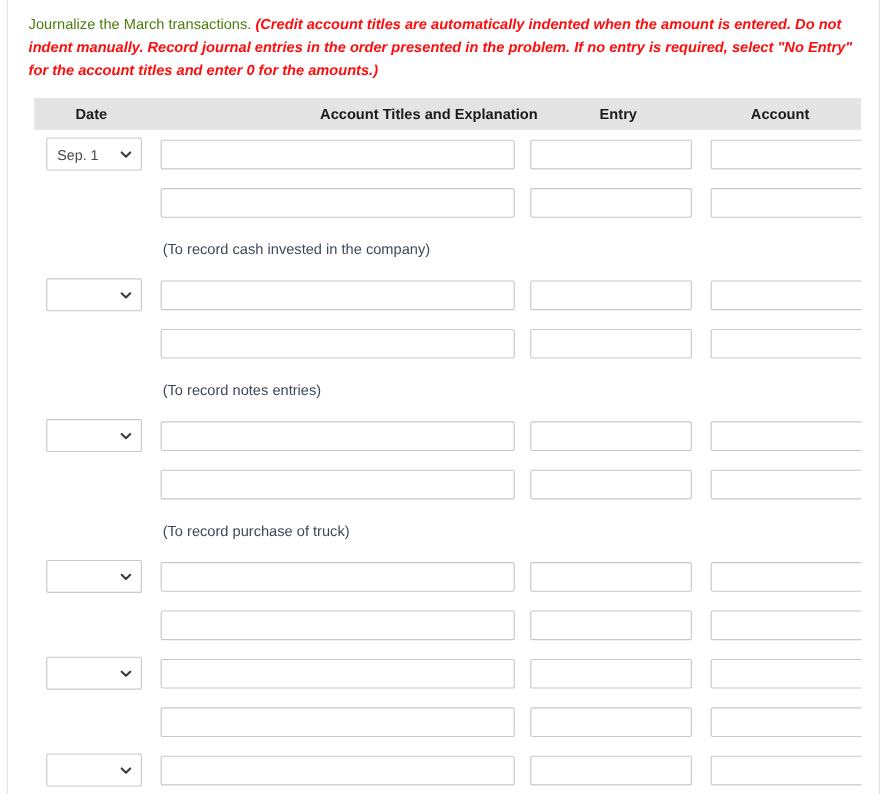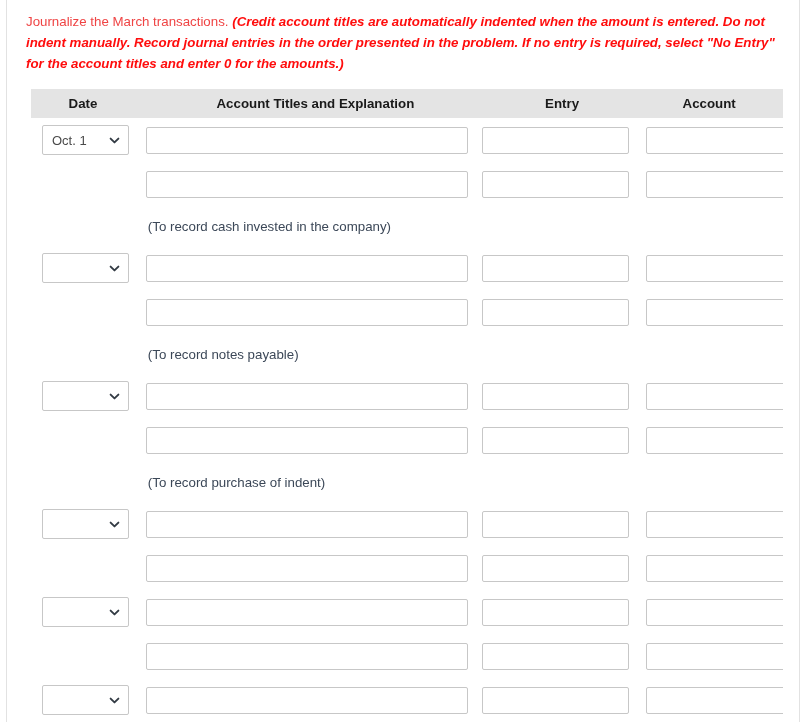--- a/index.html
+++ b/index.html
@@ -35,21 +35,21 @@
   .instructions {
     position: absolute;
     left: 19px;
     top: 11px;
     width: 756px;
     font-size: 13.3px;
     line-height: 21px;
     color: #3c4858;
   }
   .instructions .lead {
-    color: #ef4444;
+    color: #4d7c0f;
     font-weight: 400;
     font-style: normal;
   }
   .instructions .note {
     color: #ff0d0d;
     font-weight: bold;
     font-style: italic;
   }
 
   
@@ -68,21 +68,21 @@
     align-items: center;
     width: 752px;
   }
   .th {
     font-size: 13.3px;
     font-weight: bold;
     color: #1a1a1a;
     white-space: nowrap;
   }
   .th-date        { width: 105px; text-align: center; }
-  .th-account     { width: 350px; text-align: center; padding-left: 7px; }
+  .th-account     { width: 350px; text-align: right; padding-left: 7px; }
   .th-debit       { width: 148px; text-align: center; }
   .th-credit      { width: 149px; text-align: center; }
 
   .tbody { position: relative; width: 780px; }
 
   .row {
     display: flex;
     align-items: center;
     height: 44px;
   }
@@ -160,21 +160,21 @@
       <div class="th th-date">Date</div>
       <div class="th th-account">Account Titles and Explanation</div>
       <div class="th th-debit">Entry</div>
       <div class="th th-credit">Account</div>
     </div>
 
     <div class="tbody" id="tbody">
         <div class="row">
           <div class="cell-date">
             <div class="sel">
-              <span class="sel-value">Oct. 1</span>
+              <span class="sel-value">Sep. 1</span>
               <span class="caret">
                 <svg width="11" height="11" viewBox="0 0 11 11" aria-hidden="true">
                   <path d="M1.6 3.6 L5.5 7.4 L9.4 3.6" fill="none" stroke="#333b44" stroke-width="1.9" stroke-linecap="round" stroke-linejoin="round"></path>
                 </svg>
               </span>
             </div>
           </div>
           <div class="cell-account">
             <input class="txt txt-account" type="text" value="" placeholder="" style="">
           </div>
@@ -234,21 +234,21 @@
           <div class="cell-debit">
             <input class="txt txt-amount" type="text" value="" placeholder="" style="">
           </div>
           <div class="cell-credit">
             <input class="txt txt-amount" type="text" value="" placeholder="" style="">
           </div>
         </div>
         <div class="row explain">
           <div class="cell-date"></div>
           <div class="cell-account">
-            <span class="explain-text">(To record notes payable)</span>
+            <span class="explain-text">(To record notes entries)</span>
           </div>
           <div class="cell-debit"></div>
           <div class="cell-credit"></div>
         </div>
         <div class="row">
           <div class="cell-date">
             <div class="sel">
               <span class="sel-value"></span>
               <span class="caret">
                 <svg width="11" height="11" viewBox="0 0 11 11" aria-hidden="true">
@@ -275,21 +275,21 @@
           <div class="cell-debit">
             <input class="txt txt-amount" type="text" value="" placeholder="" style="">
           </div>
           <div class="cell-credit">
             <input class="txt txt-amount" type="text" value="" placeholder="" style="">
           </div>
         </div>
         <div class="row explain">
           <div class="cell-date"></div>
           <div class="cell-account">
-            <span class="explain-text">(To record purchase of indent)</span>
+            <span class="explain-text">(To record purchase of truck)</span>
           </div>
           <div class="cell-debit"></div>
           <div class="cell-credit"></div>
         </div>
         <div class="row">
           <div class="cell-date">
             <div class="sel">
               <span class="sel-value"></span>
               <span class="caret">
                 <svg width="11" height="11" viewBox="0 0 11 11" aria-hidden="true">

